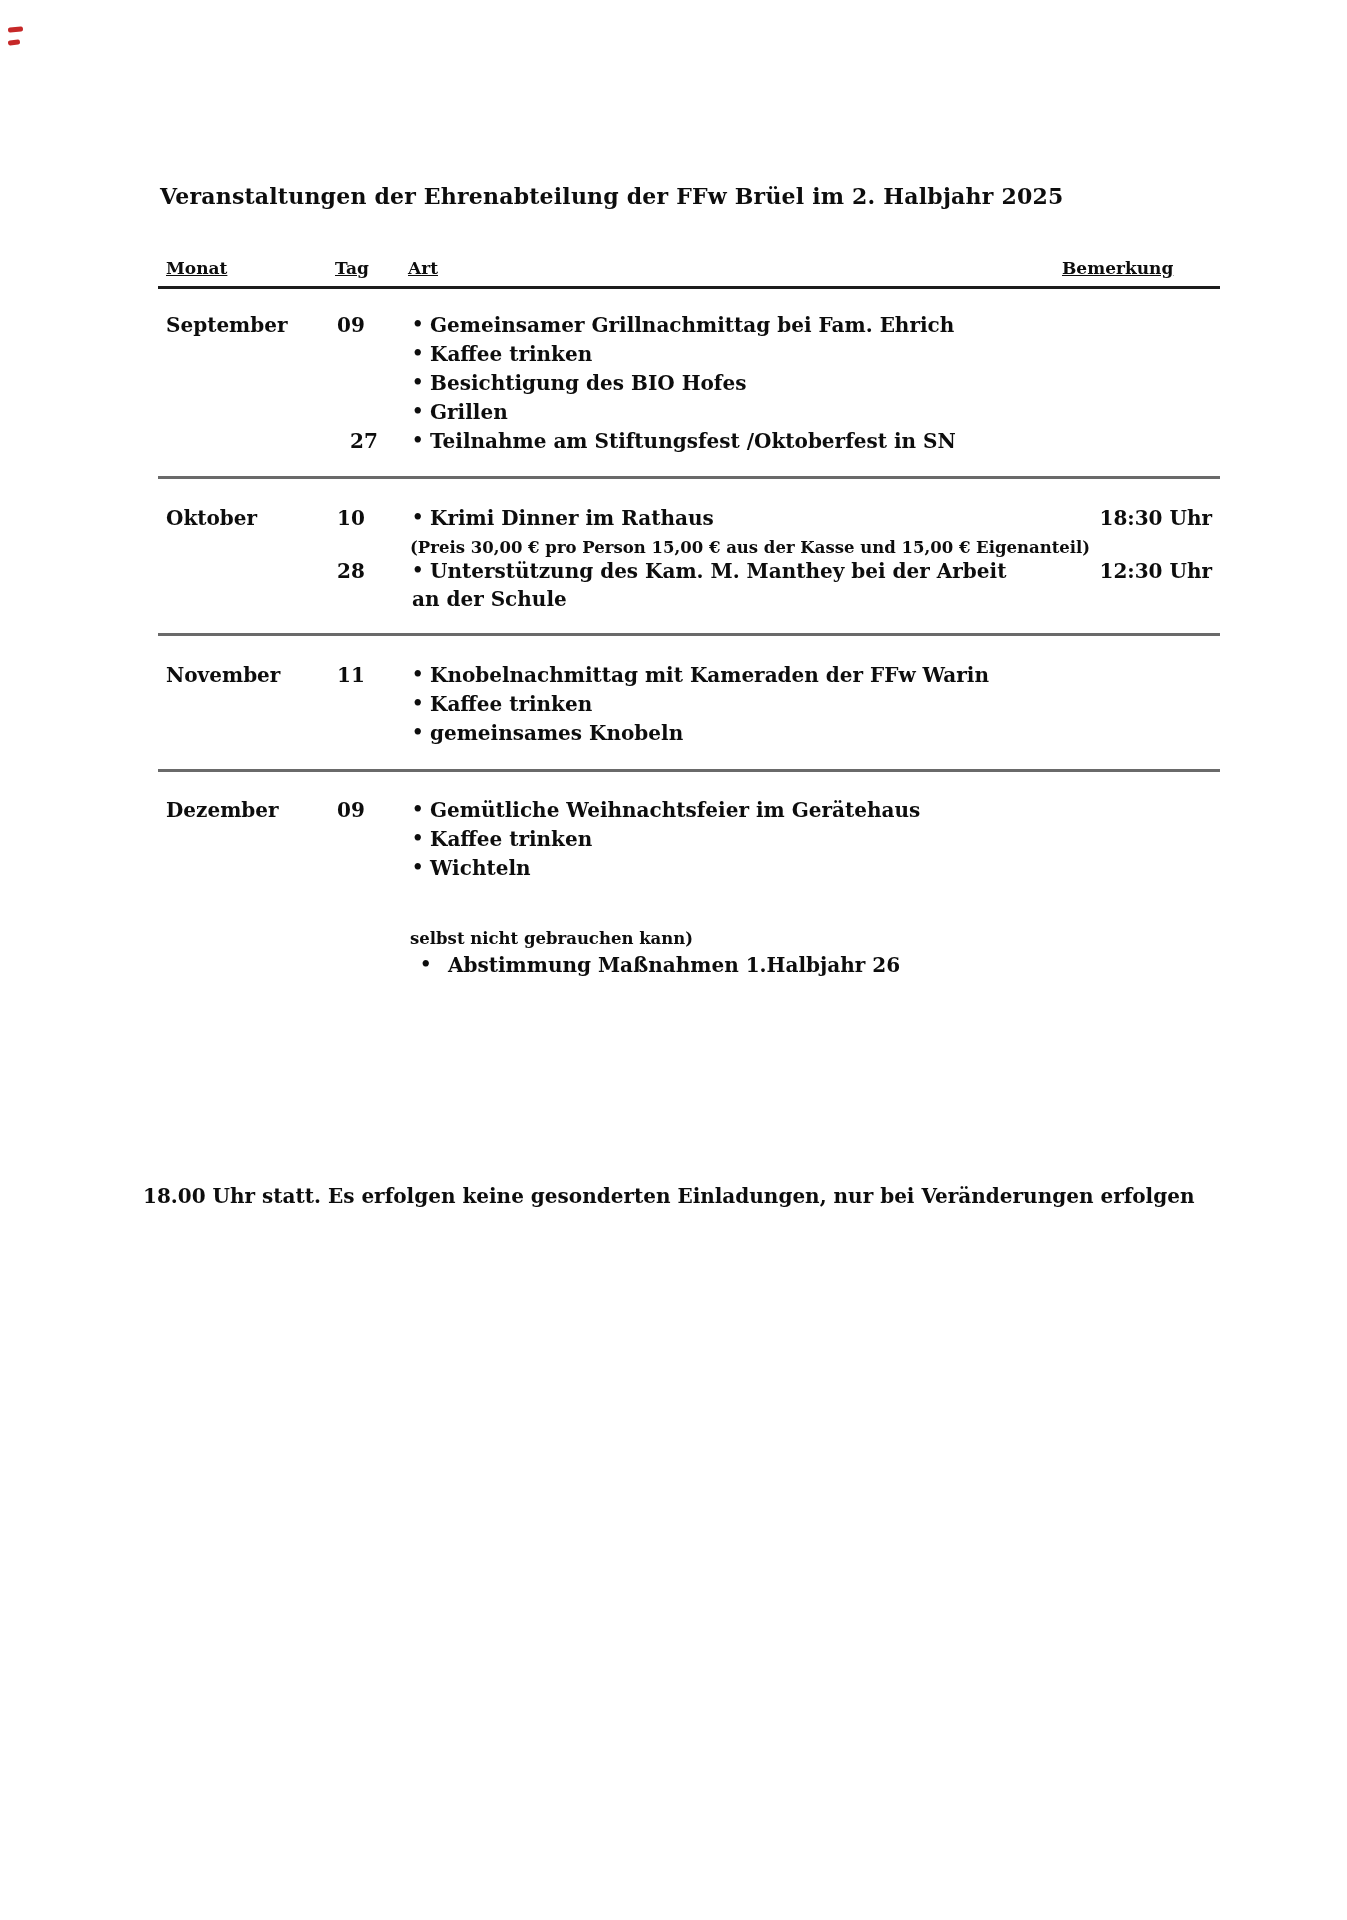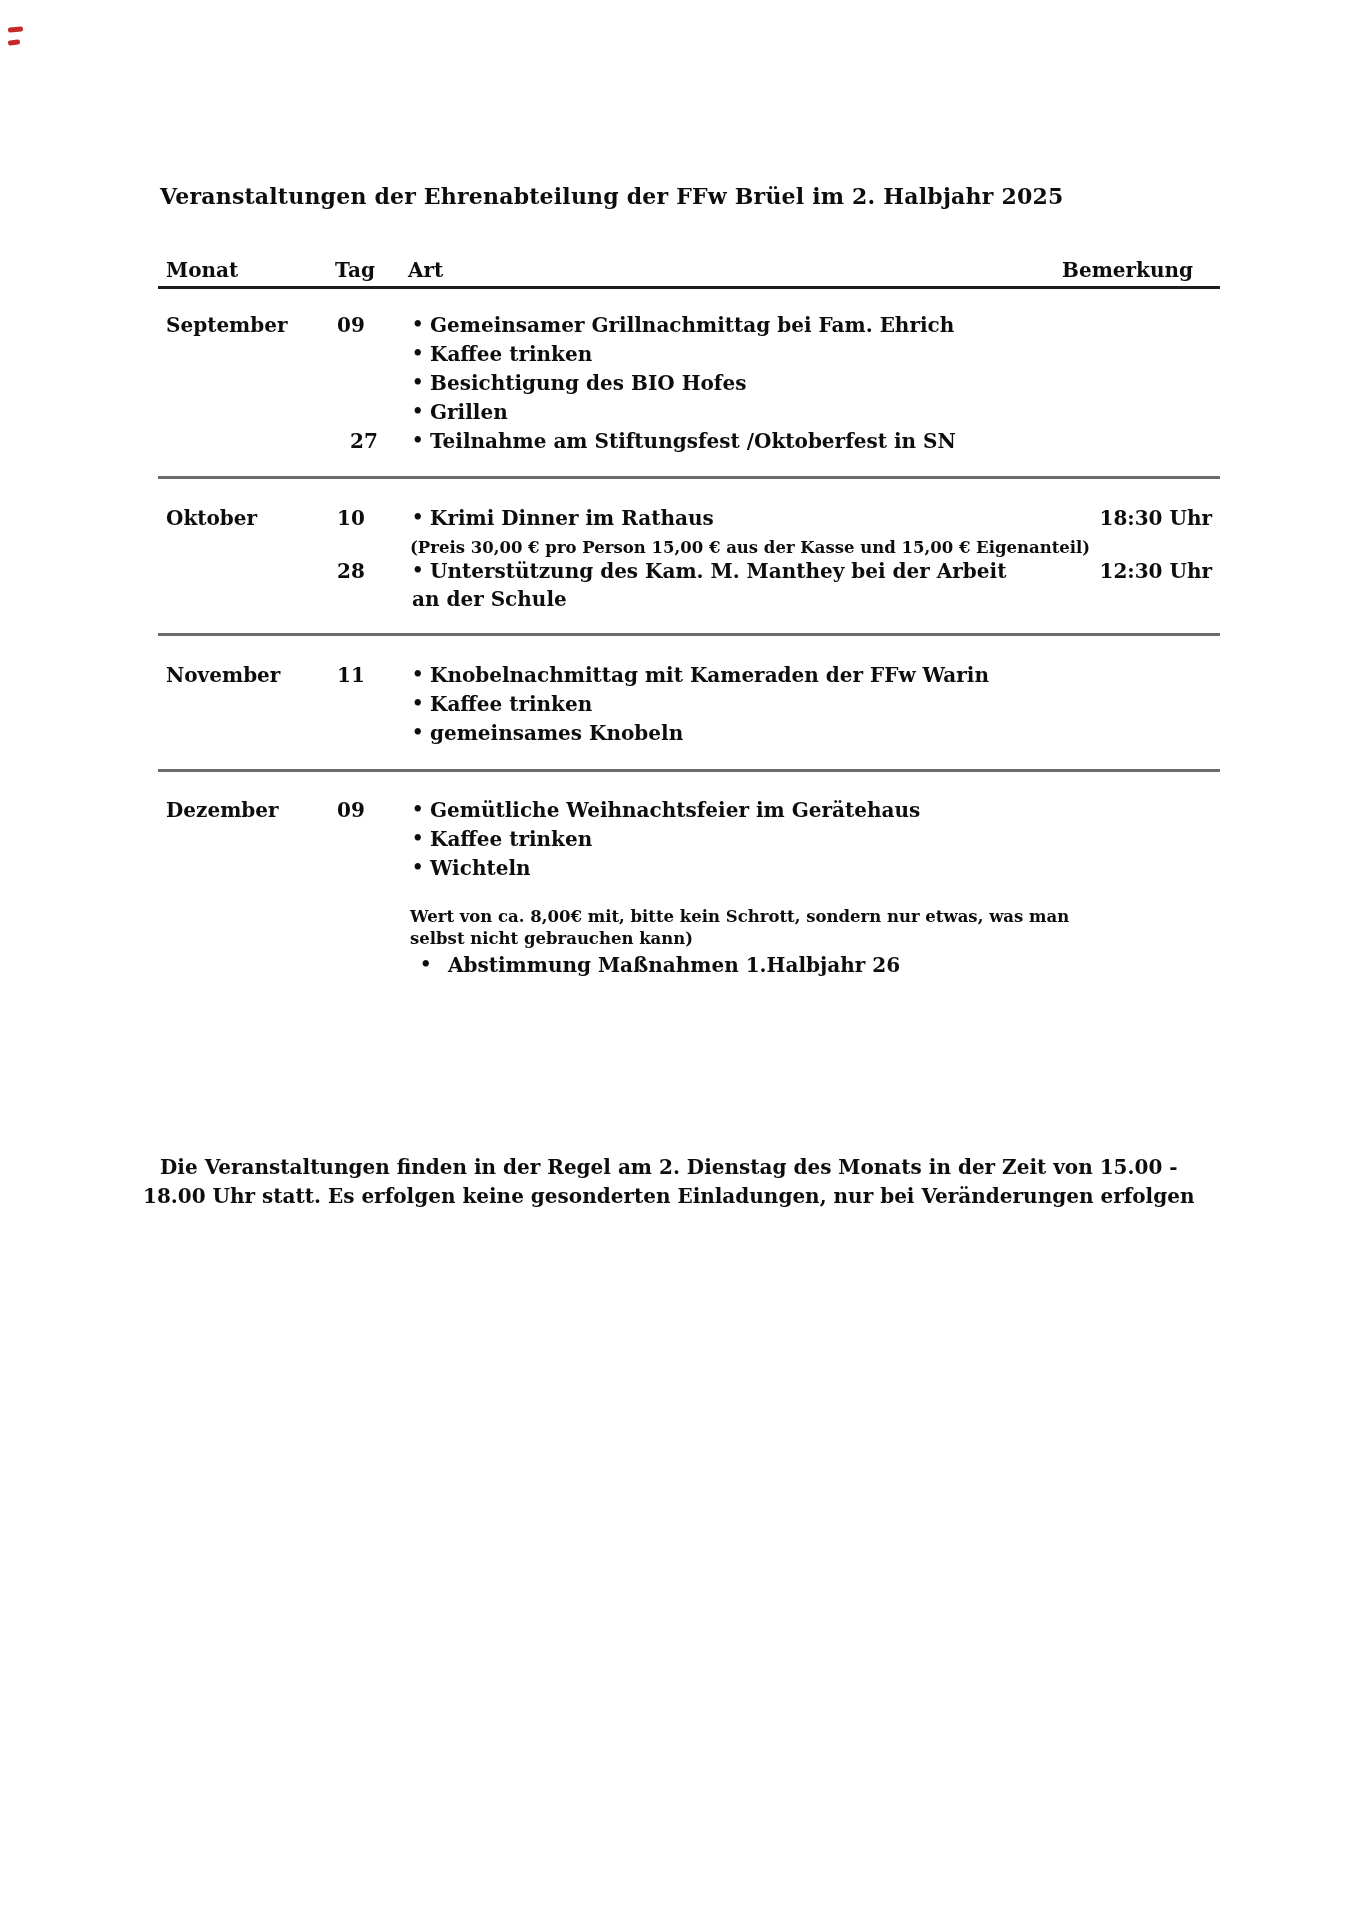--- a/index.html
+++ b/index.html
@@ -8,21 +8,21 @@
     width:1347px; height:1920px;
     background:#ffffff;
     font-family:"DejaVu Serif", serif;
     font-weight:bold;
     color:#0d0d0d;
     overflow:hidden;
     padding-left:28px;
   }
   .abs { position:absolute; white-space:nowrap; }
   .t-title { font-size:22px; letter-spacing:0.2px; }
-  .t-head  { font-size:20px; }
+  .t-head  { font-size:17px;text-decoration:underline; }
   .t-body  { font-size:20px; }
   .t-small { font-size:16.5px; }
   .rule {
     position:absolute; left:158px; width:1062px;
   }
   .rule-header { top:286px; height:3px; background:#1c1c1c; }
   .rule-sep    { height:3px; background:#6a6a6a; }
   .item { display:flex; align-items:flex-start; }
   .bullet { font-size:18px; width:18px; flex:0 0 18px; }
   .note {
@@ -121,23 +121,21 @@
     <span>Gemütliche Weihnachtsfeier im Gerätehaus</span>
   </div>
   <div class="abs t-body item" style="left:412px; top:827px;">
     <span class="bullet">•</span>
     <span>Kaffee trinken</span>
   </div>
   <div class="abs t-body item" style="left:412px; top:856px;">
     <span class="bullet">•</span>
     <span>Wichteln</span>
   </div>
-  <div class="abs t-small" style="left:410px; top:907px;">Wert von ca. 8,00€ mit, bitte kein Schrott, sondern nur etwas, was man</div>
   <div class="abs t-small" style="left:410px; top:929px;">selbst nicht gebrauchen kann)</div>
   <div class="abs t-body item" style="left:420px; top:953px;">
     <span class="bullet" style="width:28px; flex-basis:28px;">•</span>
     <span>Abstimmung Maßnahmen 1.Halbjahr 26</span>
   </div>
 
-  <div class="abs t-body" style="left:160px; top:1155px;">Die Veranstaltungen finden in der Regel am 2. Dienstag des Monats in der Zeit von 15.00 -</div>
   <div class="abs t-body" style="left:143px; top:1184px;">18.00 Uhr statt. Es erfolgen keine gesonderten Einladungen, nur bei Veränderungen erfolgen</div>
 
 </div>
 
 </body></html>

